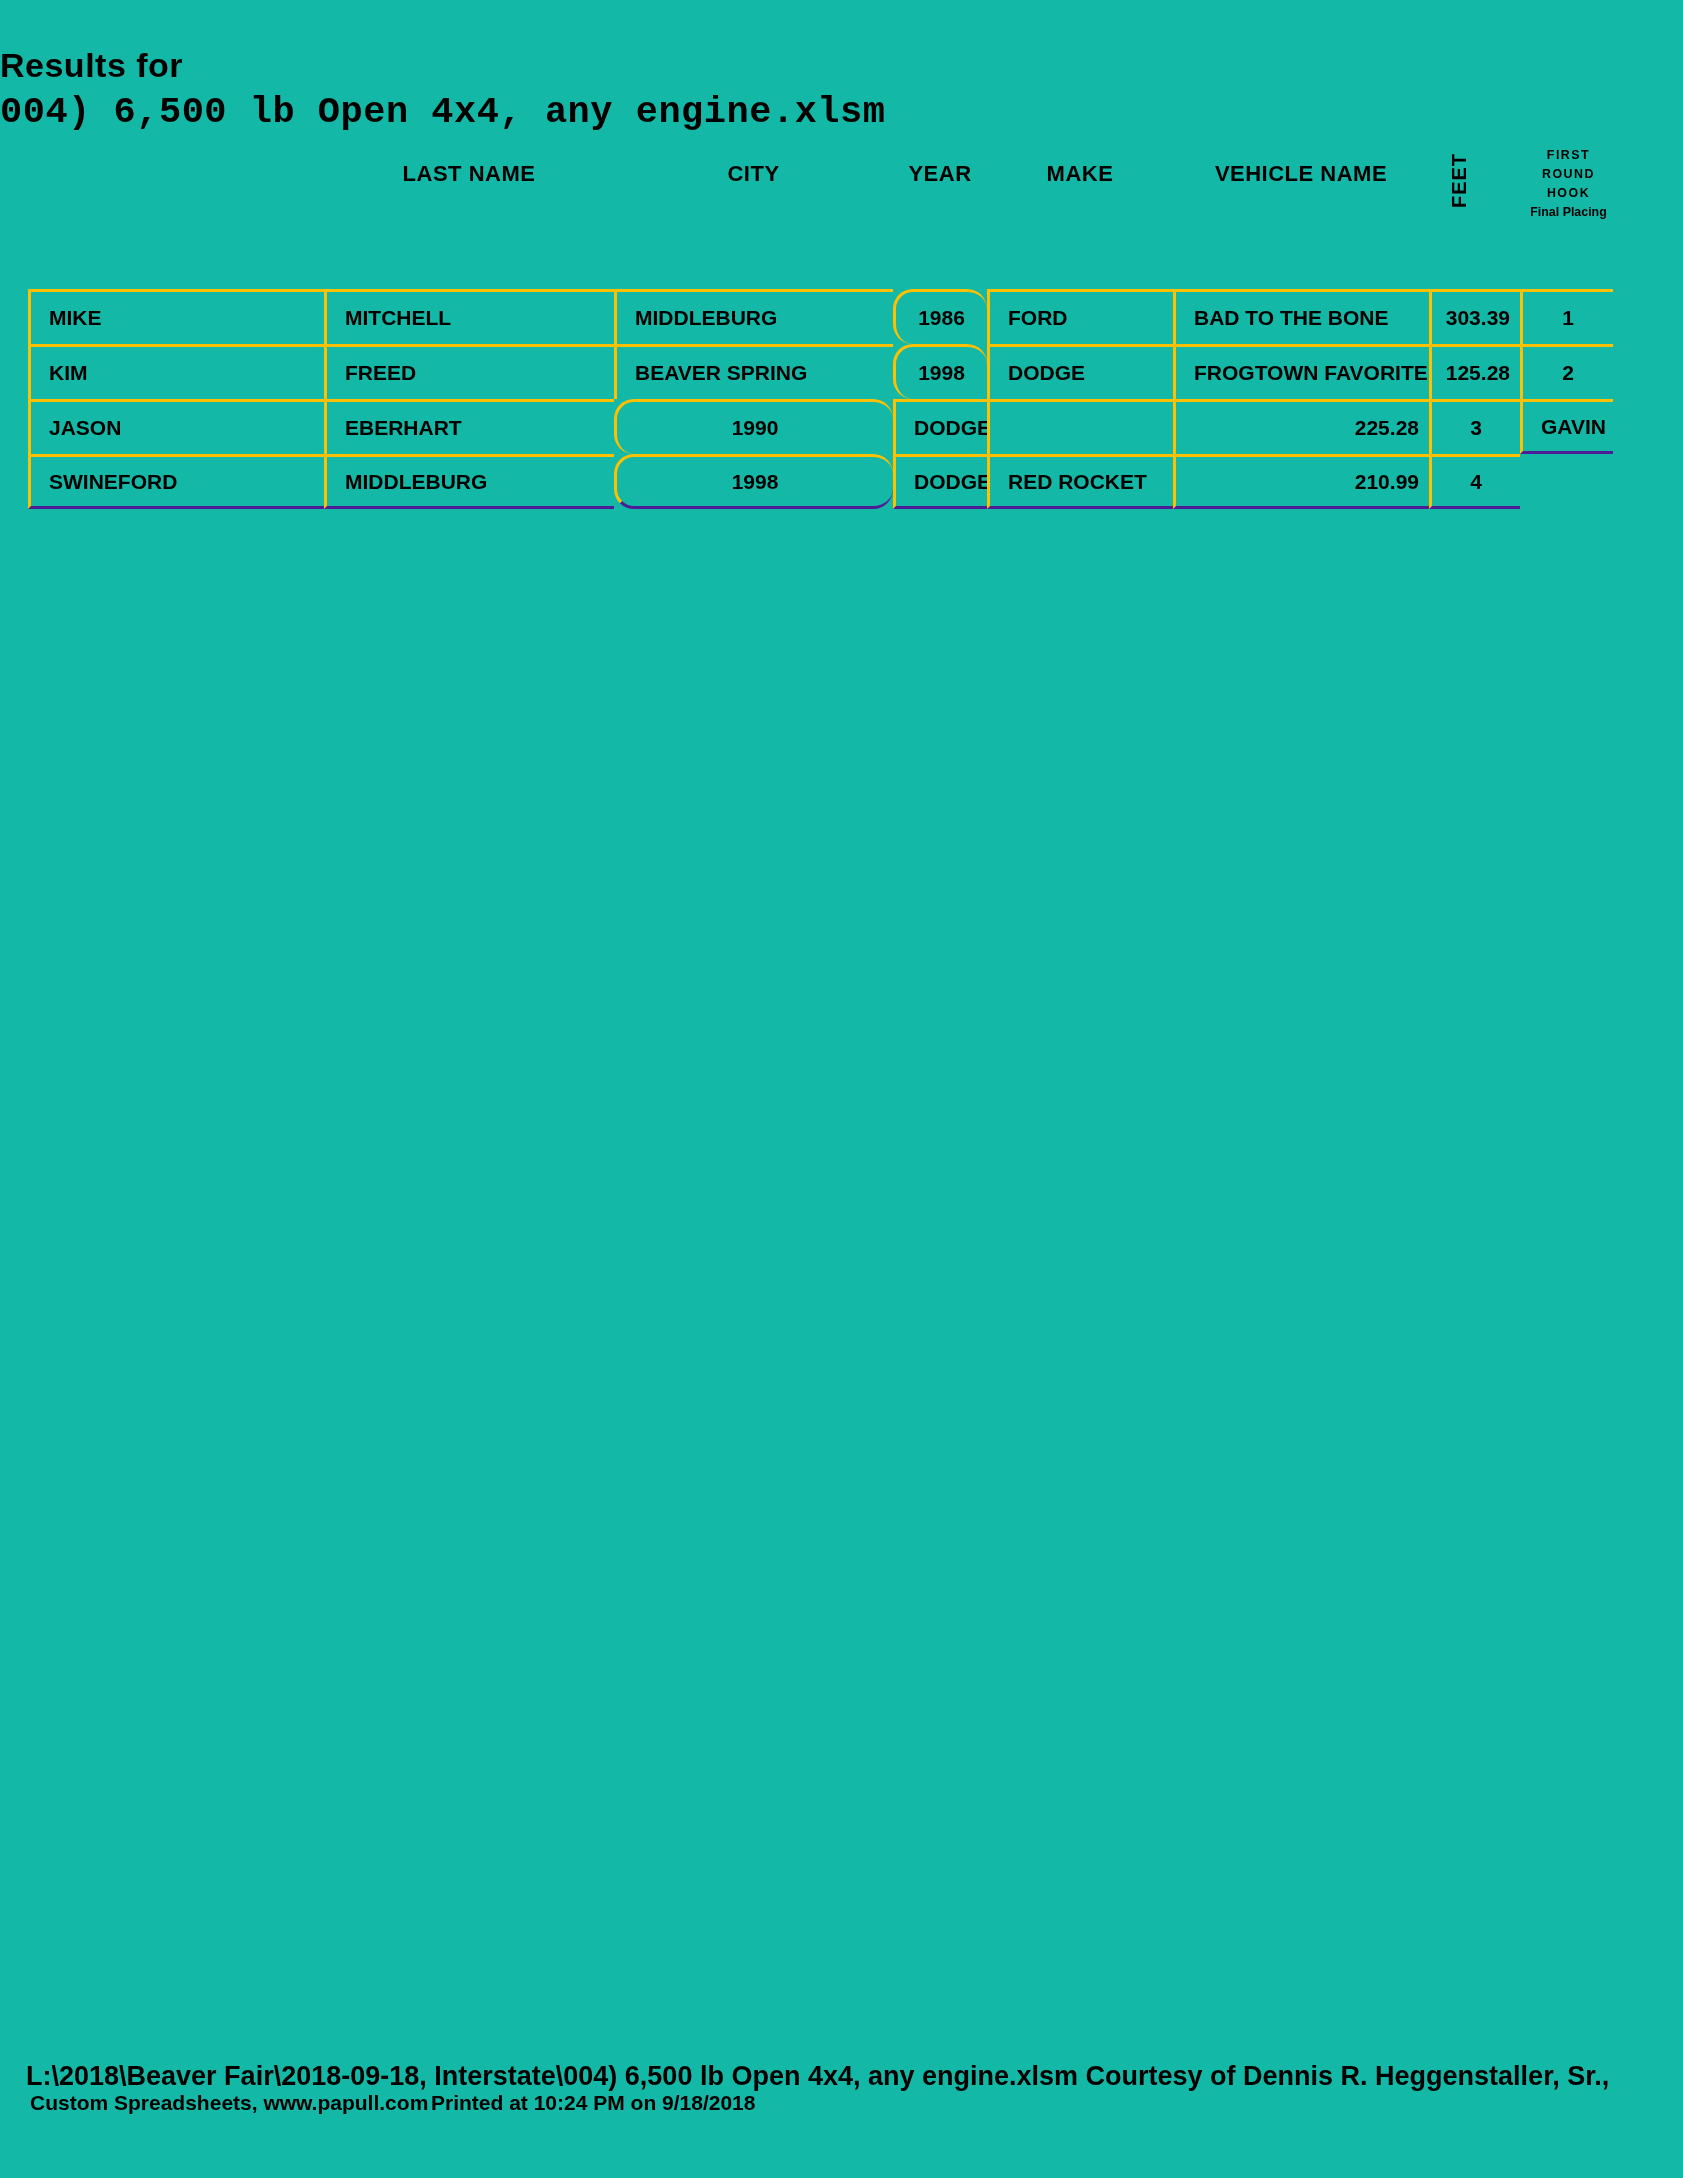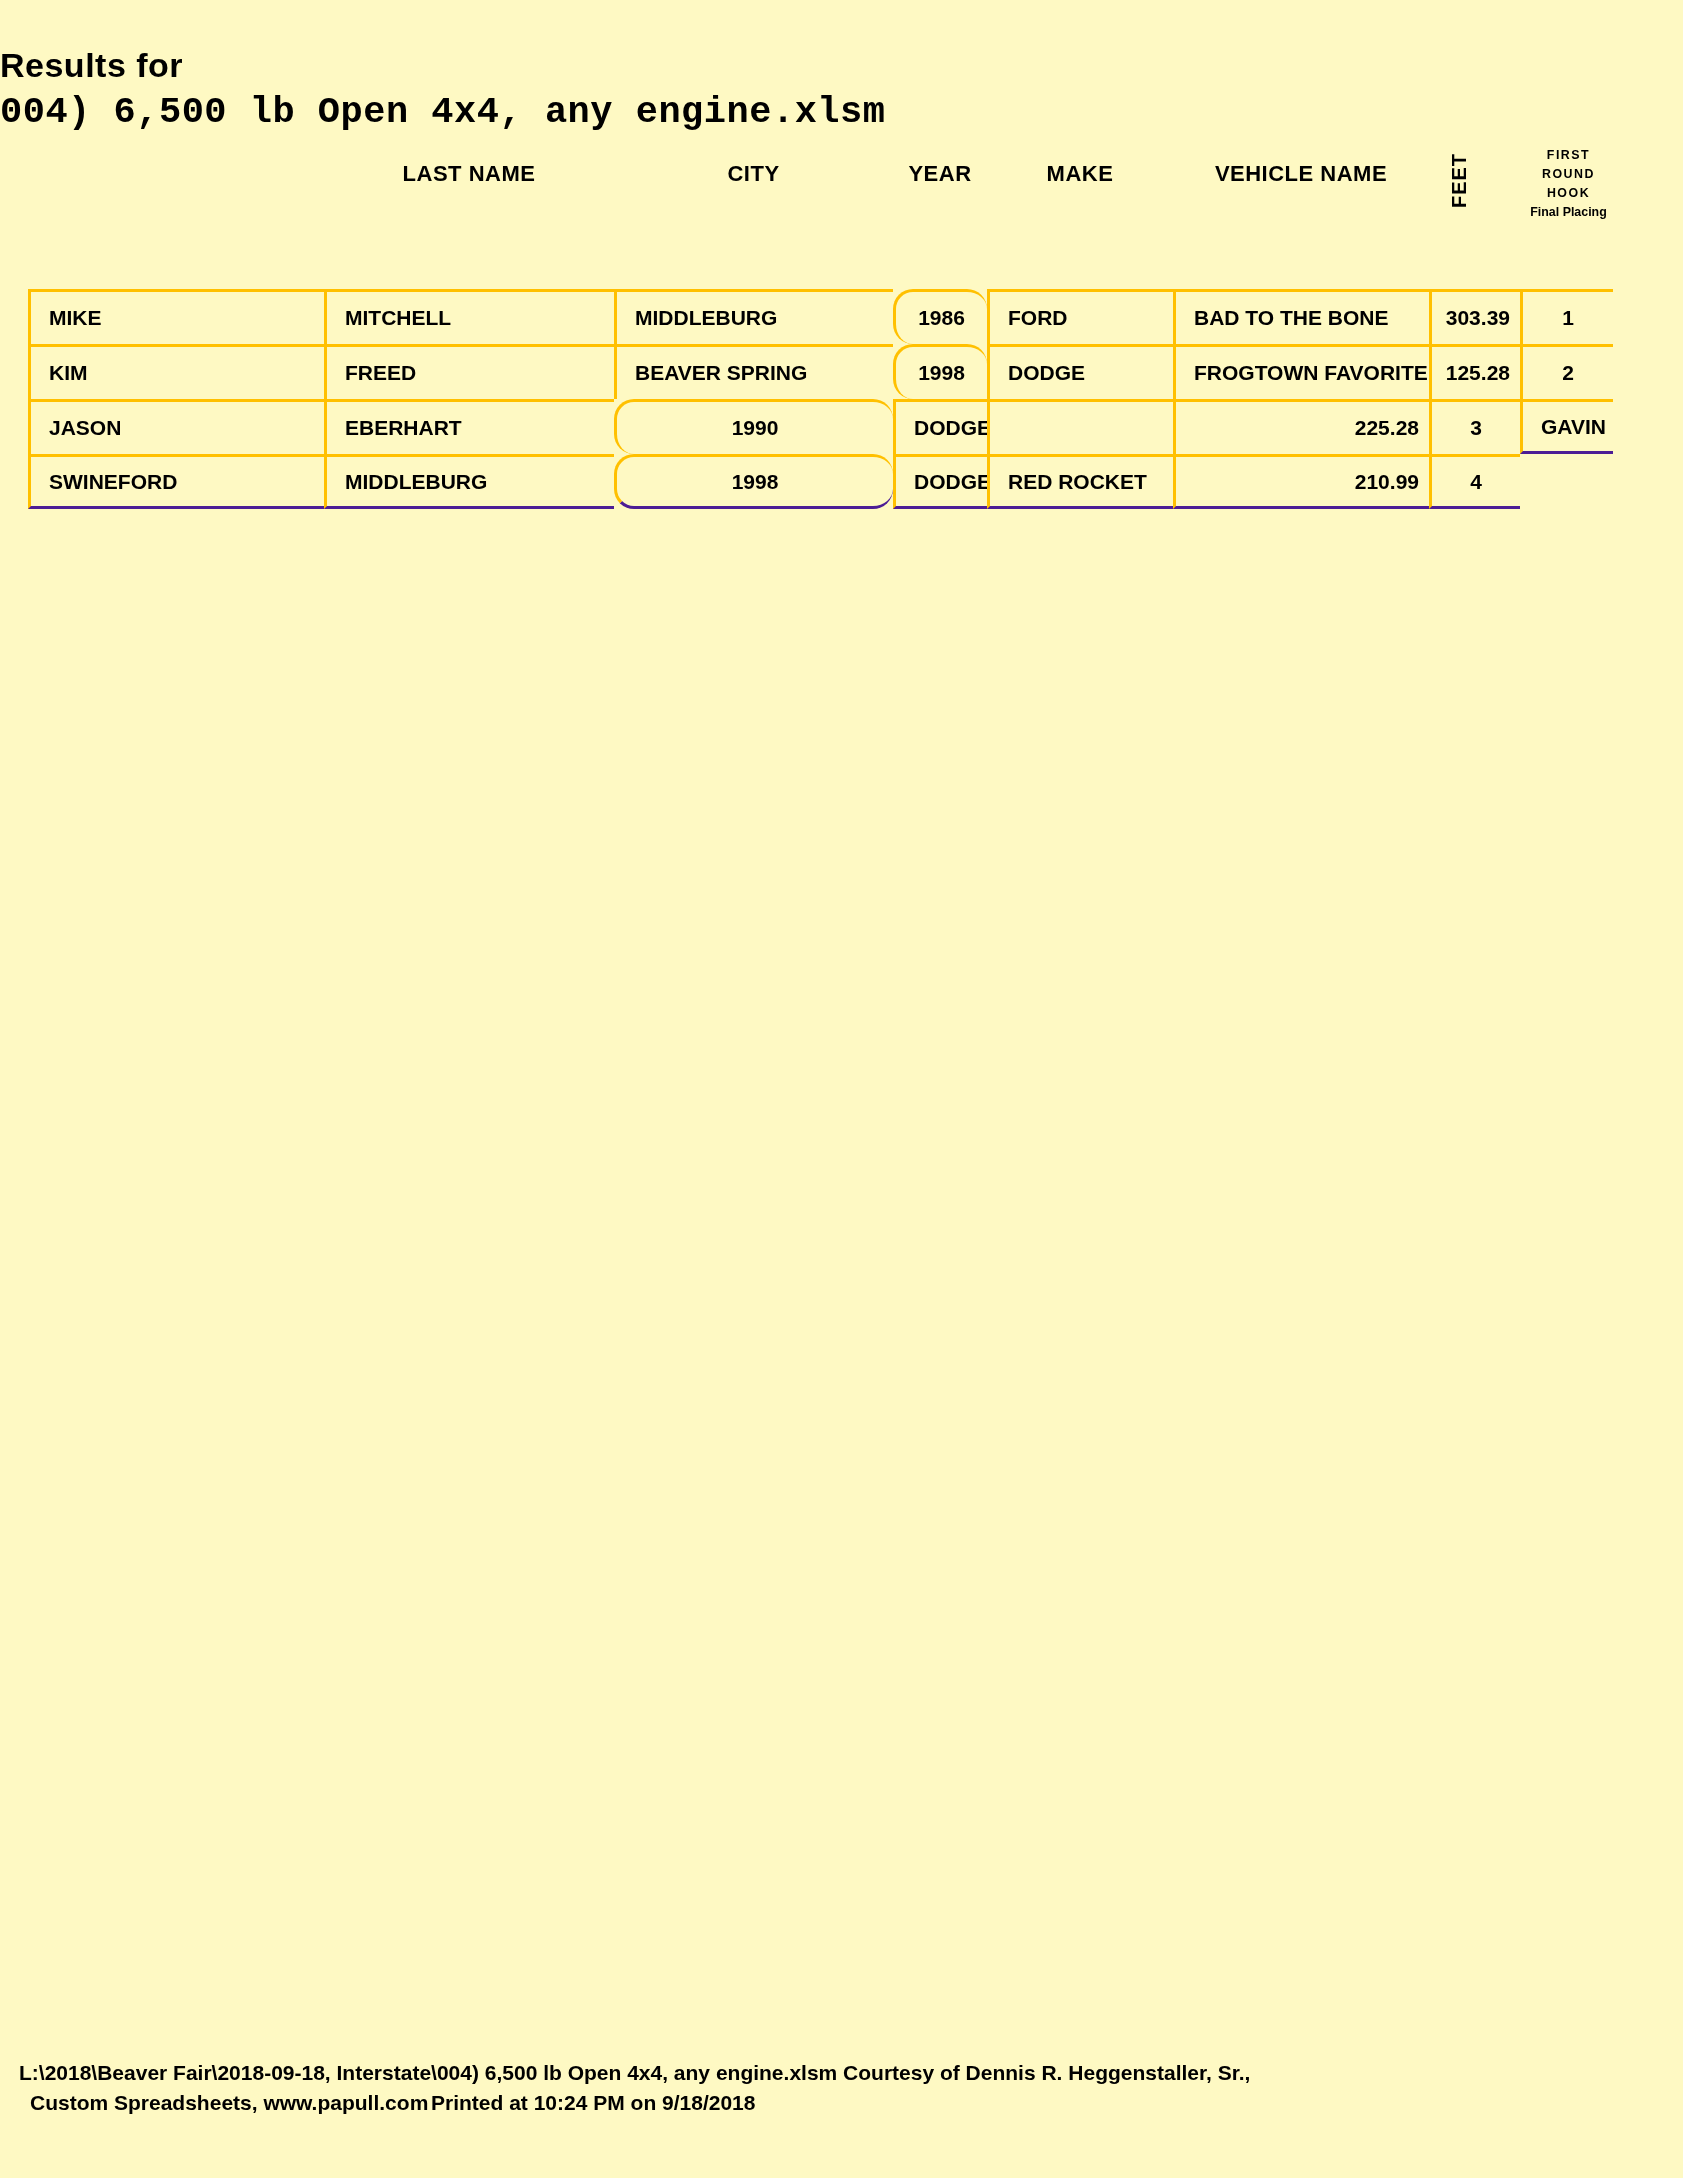--- a/index.html
+++ b/index.html
@@ -1,19 +1,19 @@
 <!DOCTYPE html>
 <html><head>
 <meta charset="utf-8">
 <style>
   html,body{margin:0;padding:0;background:#e8e8e8;}
   .page{
     position:relative;
     width:1683px;height:2178px;
-    background:#fef9c3;
+    background:#14b8a6;
     font-family:"Liberation Sans", sans-serif;
     font-weight:bold;
     color:#000000;
     overflow:hidden;
   }
   .title-line1{position:absolute;left:0;top:46px;width:1202px;font-size:34px;letter-spacing:0.5px;}
   .title-line2{position:absolute;left:0;top:91px;width:1202px;font-size:37px;letter-spacing:0.5px;font-family:Liberation Mono, monospace;}
   
   .col-hdr{
     position:absolute;top:149px;height:50px;
@@ -51,21 +51,21 @@
     font-size:21px;
     padding-left:18px;
     white-space:nowrap;
     overflow:hidden;
   }
   .cell.num  {justify-content:center;padding-left:0;border-radius:20px;}
   .cell.feet {justify-content:flex-end;padding-left:0;padding-right:10px;}
   .cell.place{justify-content:center;padding-left:0;border-left:3px solid #FFC000;}
   .cell.rb{border-bottom:3px solid #4c1d95;}
   
-  .footer-line1{position:absolute;left:19px;top:2061px;font-size:21px;white-space:nowrap;text-align:right;}
+  .footer-line1{position:absolute;left:26px;top:2061px;font-size:27px;white-space:nowrap;text-align:right;}
   .footer-line2{position:absolute;left:30px;top:2091px;font-size:21px;white-space:nowrap;}
   .footer-line2 .printed{position:absolute;left:401px;white-space:nowrap;}
 </style>
 </head>
 <body>
 
 <div class="page">
 
   <div class="title-line1">Results for</div>
   <div class="title-line2">004) 6,500 lb Open 4x4, any engine.xlsm</div>

